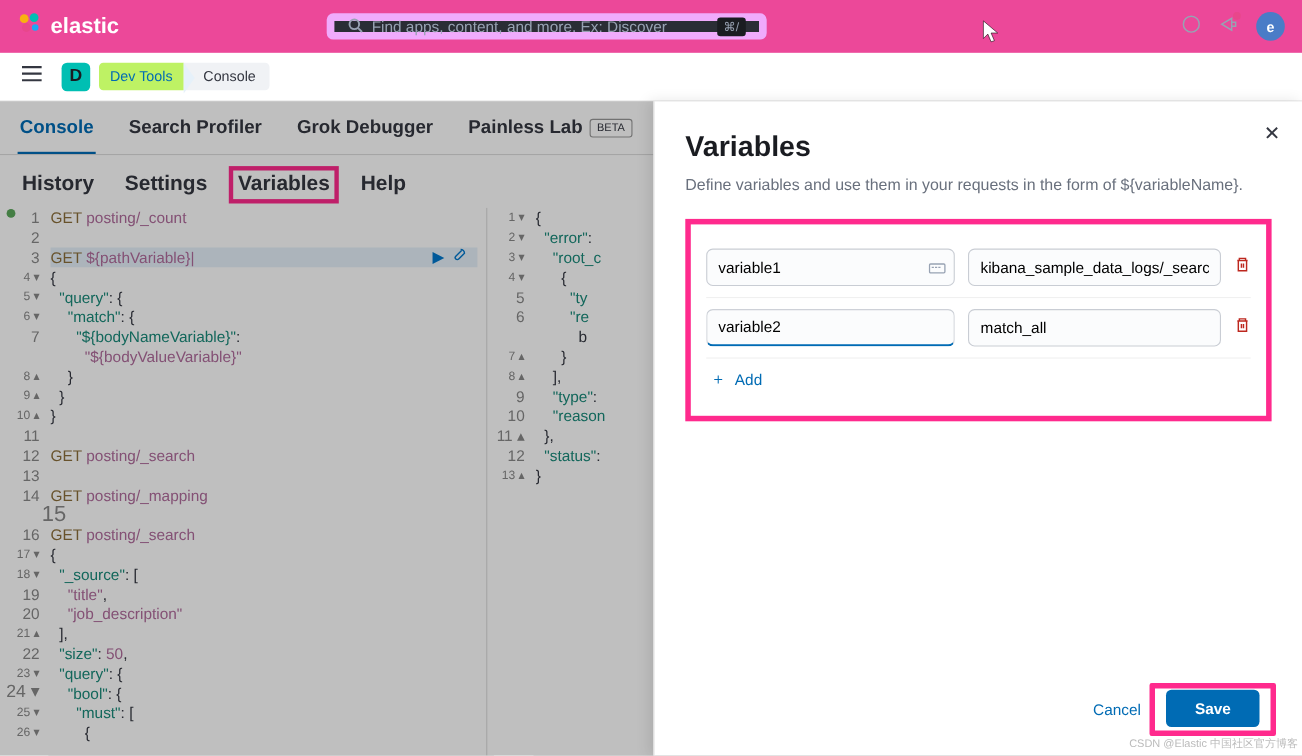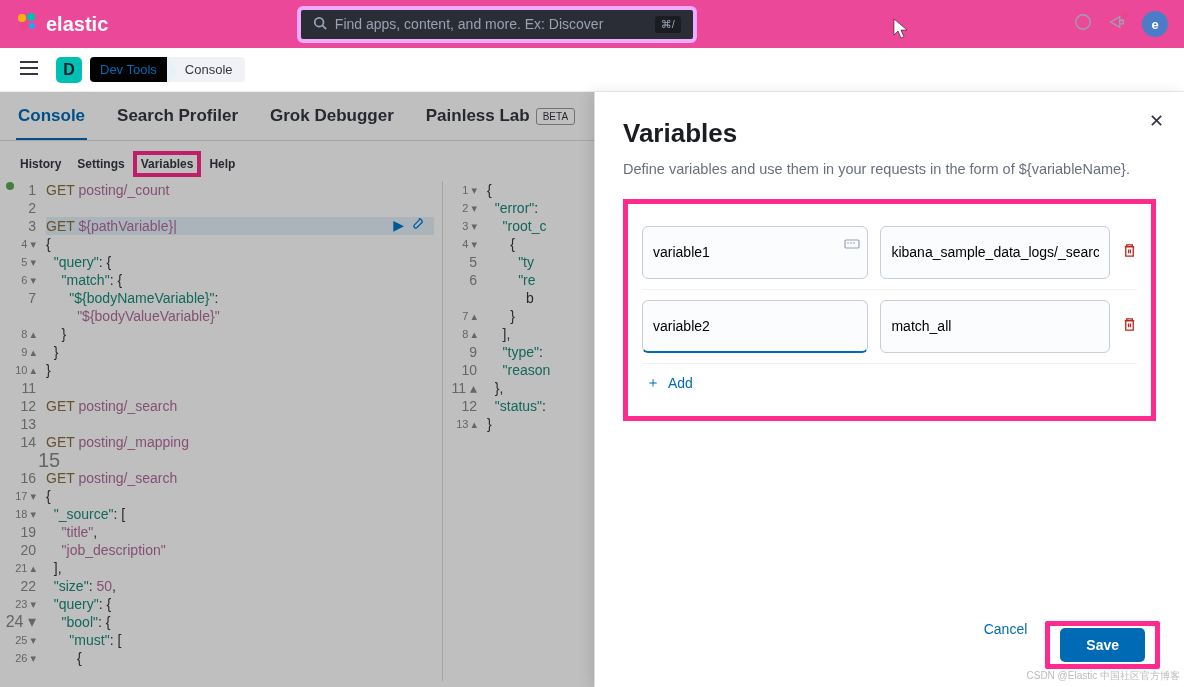--- a/index.html
+++ b/index.html
@@ -1,34 +1,34 @@
 <!DOCTYPE html>
 <html><head>
 <meta charset="utf-8">
 <style>
 *{box-sizing:border-box;margin:0;padding:0;font-family:-apple-system,BlinkMacSystemFont,"Segoe UI",Helvetica,Arial,sans-serif}
 body{width:1184px;height:687px;overflow:hidden;background:#fff;position:relative}
 .topbar{height:48px;background:#ec4899;display:flex;align-items:center;padding:0 16px;color:#fff}
 .logo{display:flex;align-items:center;gap:8px;font-size:20px;font-weight:600}
-.search-box{margin-left:auto;margin-right:auto;width:400px;height:37px;background:#2a2d35;border:4px solid #f0abfc;border-radius:6px;display:flex;align-items:center;padding:0 12px;color:#98a2b3;font-size:14px;gap:8px}
+.search-box{margin-left:auto;margin-right:auto;width:400px;height:24px;background:#2a2d35;border:7px solid #f0abfc;border-radius:6px;display:flex;align-items:center;padding:0 12px;color:#98a2b3;font-size:14px;gap:8px}
 .search-box .kbd{margin-left:auto;font-size:11px;background:#1a1c21;padding:2px 6px;border-radius:3px}
 .top-icons{display:flex;gap:16px;align-items:center;margin-left:auto}
 .avatar{width:26px;height:26px;border-radius:50%;background:#4a7cc7;color:#fff;display:flex;align-items:center;justify-content:center;font-size:13px;font-weight:600}
 .crumb-row{height:44px;display:flex;align-items:center;padding:0 10px;gap:8px;border-bottom:1px solid #eee}
 .menu-icon{padding:6px 10px;cursor:pointer}
 .d-badge{width:26px;height:26px;background:#00bfb3;border-radius:5px;display:flex;align-items:center;justify-content:center;font-weight:600;color:#1a1c21}
-.crumb-chip{background:#000000;color:#006bb4;padding:5px 10px;border-radius:4px 0 0 4px;font-size:13px;position:relative}
+.crumb-chip{background:#bef264;color:#006bb4;padding:5px 10px;border-radius:4px 0 0 4px;font-size:13px;position:relative}
 .crumb-chip::after{content:"";position:absolute;right:-10px;top:0;bottom:0;width:0;height:0;border-top:14px solid transparent;border-bottom:14px solid transparent;border-left:10px solid #e6f1fa}
 .crumb-plain{padding:5px 12px 5px 18px;font-size:13px;color:#343741;background:#f0f2f5;border-radius:0 4px 4px 0}
 .main-area{position:relative;height:595px}
 .tabs-row{display:flex;gap:28px;padding:14px 16px 0;border-bottom:1px solid #ddd}
 .tab{padding:0 2px 12px;font-size:17px;font-weight:600;color:#343741;cursor:pointer}
 .tab.active{color:#006bb4;border-bottom:2px solid #006bb4}
 .tab .beta{font-size:10px;padding:2px 6px;border:1px solid #999;border-radius:3px;margin-left:6px;font-weight:400;vertical-align:middle}
-.subtabs{display:flex;gap:8px;padding:14px 16px 8px;font-size:12px;font-weight:600;color:#343741}
+.subtabs{display:flex;gap:20px;padding:14px 16px 8px;font-size:19px;font-weight:600;color:#343741}
 .subtab{cursor:pointer;padding:2px 4px}
 .subtab.highlighted{border:4px solid #ff2a8d;background:#fff;margin:-4px}
 .editor-wrap{display:flex;height:500px;font-family:"SFMono-Regular",Consolas,Menlo,monospace;font-size:14px}
 .editor-pane{display:flex;position:relative}
 .gutter{width:44px;text-align:right;padding-right:8px;color:#888;background:#fff;line-height:18px}
 .gutter .g{height:18px}
 .code{padding-left:2px;line-height:18px;color:#343741;min-width:390px}
 .line{height:18px;white-space:pre}
 .line.hilite{background:#e6f1fa}
 .kw{color:#8b6e3a}
@@ -39,28 +39,28 @@
 .response-pane{border-left:1px solid #ddd;margin-left:8px;padding-left:6px}
 .dim-overlay{position:absolute;inset:0;background:rgba(0,0,0,0.25);pointer-events:none}
 .flyout{position:absolute;right:0;top:0;width:590px;height:595px;background:#fff;border-left:1px solid #ddd;padding:26px 28px;box-shadow:-4px 0 12px rgba(0,0,0,0.1)}
 .flyout h1{font-size:26px;font-weight:700;margin-bottom:10px;color:#1a1c21}
 .flyout .desc{color:#69707d;font-size:14.5px;line-height:1.5;margin-bottom:18px}
 .close-x{position:absolute;right:20px;top:18px;font-size:18px;cursor:pointer;color:#343741}
 .vars-box{border:5px solid #ff2a8d;padding:12px 14px 14px}
 .vars-header{display:flex;font-size:14px;font-weight:600;color:#343741;padding:6px 4px 10px;border-bottom:1px solid #eee}
 .vars-header .col1{width:248px}
 .var-row{display:flex;gap:12px;align-items:center;padding:10px 0;border-bottom:1px solid #f0f0f0}
-.var-input{height:53px;border:1px solid #c9cdd4;border-radius:6px;padding:0 10px;font-size:14px;background:#fbfcfd}
+.var-input{height:34px;border:1px solid #c9cdd4;border-radius:6px;padding:0 10px;font-size:14px;background:#fbfcfd}
 .vin{width:240px;position:relative}
 .vin .icon-right{position:absolute;right:8px;top:10px;color:#98a2b3}
 .vval{width:242px}
 .var-input.active{border-bottom:2px solid #006bb4}
 .trash{color:#bd271e;cursor:pointer;font-size:15px}
 .add-link{color:#006bb4;font-size:14px;font-weight:500;padding:10px 4px;cursor:pointer;display:flex;gap:8px;align-items:center}
-.flyout-footer{position:absolute;bottom:18px;right:24px;display:flex;gap:18px;}
+.flyout-footer{position:absolute;bottom:18px;right:24px;display:flex;gap:8px;align-items:center}
 .btn-cancel{color:#006bb4;font-size:14px;font-weight:500;cursor:pointer}
 .btn-save{background:#006bb4;color:#fff;padding:9px 26px;border-radius:5px;font-size:14px;font-weight:700;cursor:pointer;border:5px solid #ff2a8d;outline-offset:-5px}
 .save-wrap{border:5px solid #ff2a8d;padding:10px;border-radius:2px}
 .save-wrap .btn-save{border:none}
 .cursor{position:absolute;left:893px;top:18px;color:#fff;font-size:18px;pointer-events:none}
 .watermark{position:absolute;right:4px;bottom:4px;font-size:10px;color:#bbb}
 </style>
 </head>
 <body>
 

